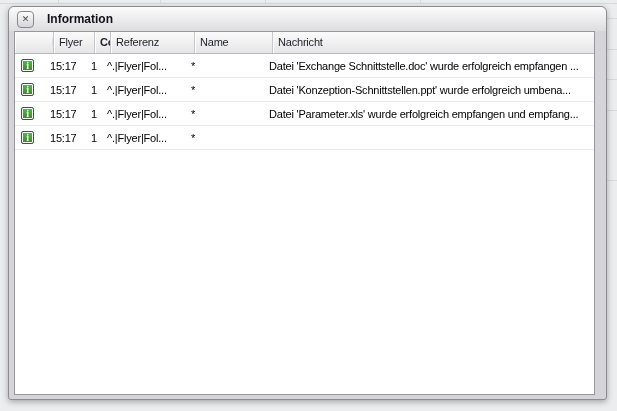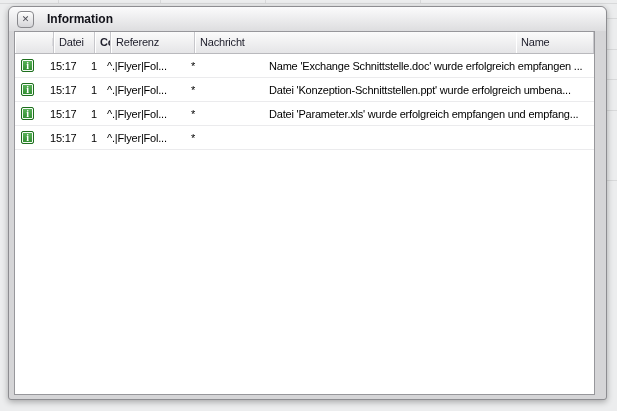--- a/index.html
+++ b/index.html
@@ -128,36 +128,36 @@
 
 <div class="window">
   <div class="titlebar">
     <div class="close-btn">✕</div>
     <div class="title">Information</div>
   </div>
 
   <div class="grid">
     <div class="grid-header">
         <div class="hcell" style="width: 39px; padding-left: 37px;">Bewe</div>
-        <div class="hcell" style="width: 41px;">Datei</div>
+        <div class="hcell" style="width: 41px;">Flyer</div>
         <div class="hcell" style="width: 16px; font-weight: bold;">Co</div>
         <div class="hcell" style="width: 84px;">Referenz</div>
+        <div class="hcell" style="width: 78px;">Name</div>
         <div class="hcell flex">Nachricht</div>
-        <div class="hcell" style="width: 78px;">Name</div>
       </div>
     <div class="grid-body">
         <div class="grid-row">
           <div class="cell" style="width: 30px;">
             <span class="info-icon">i</span>
           </div>
           <div class="cell" style="width: 41px;">15:17</div>
           <div class="cell" style="width: 16px;">1</div>
           <div class="cell" style="width: 84px;">^.|Flyer|Fol...</div>
           <div class="cell" style="width: 78px;">*</div>
-          <div class="cell flex">Name 'Exchange Schnittstelle.doc' wurde erfolgreich empfangen ...</div>
+          <div class="cell flex">Datei 'Exchange Schnittstelle.doc' wurde erfolgreich empfangen ...</div>
         </div>
         <div class="grid-row">
           <div class="cell" style="width: 30px;">
             <span class="info-icon">i</span>
           </div>
           <div class="cell" style="width: 41px;">15:17</div>
           <div class="cell" style="width: 16px;">1</div>
           <div class="cell" style="width: 84px;">^.|Flyer|Fol...</div>
           <div class="cell" style="width: 78px;">*</div>
           <div class="cell flex">Datei 'Konzeption-Schnittstellen.ppt' wurde erfolgreich umbena...</div>

